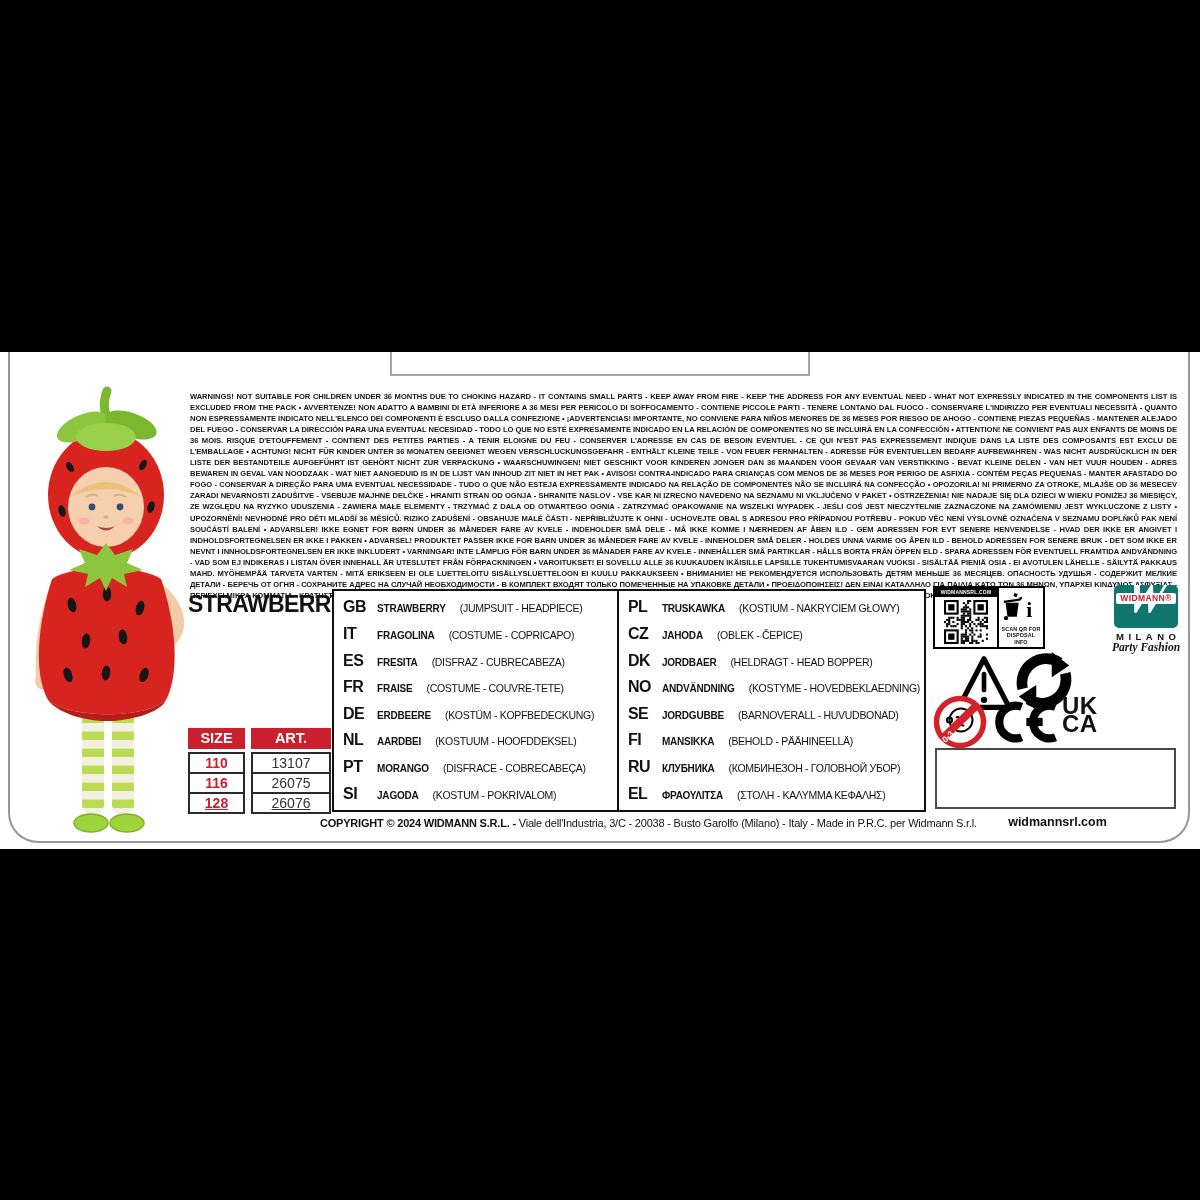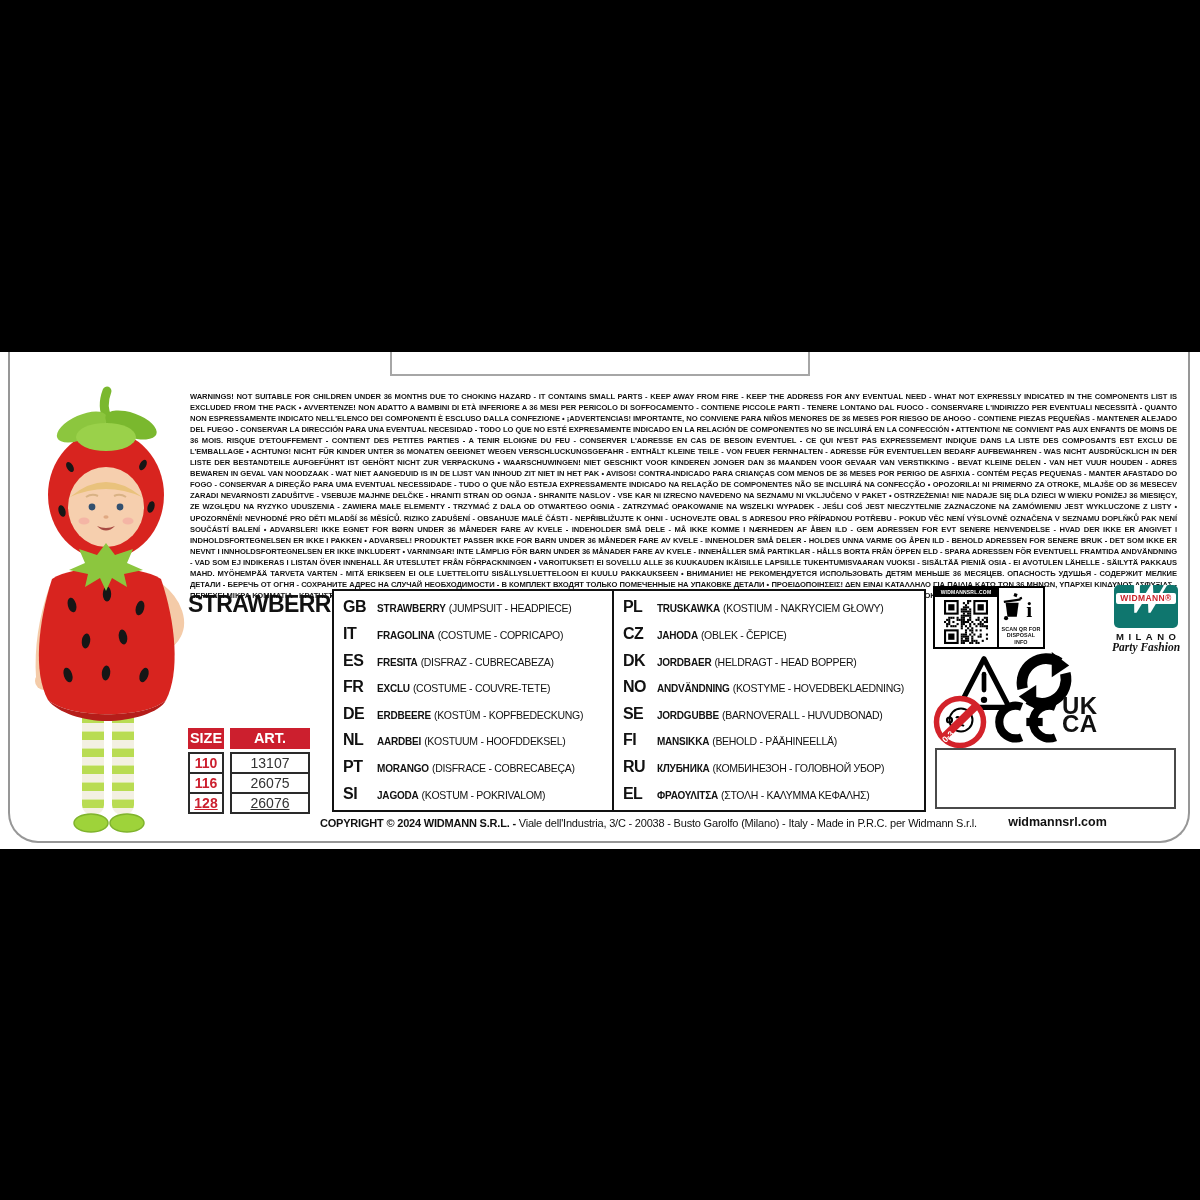--- a/index.html
+++ b/index.html
@@ -25,26 +25,26 @@
   .st-cells{border:2px solid #2a2a2a;background:#fff;}
   .st-cell{height:18px;line-height:18px;text-align:center;font-size:14px;border-bottom:2px solid #2a2a2a;}
   .st-cell:last-child{border-bottom:none;text-decoration:underline;}
   .size-val{color:#cc1f2e;font-weight:bold;}
   .art-val{color:#333;}
 
   
   .lang-table{left:332px;top:589px;width:594px;height:223px;border:2px solid #111;
     display:flex;box-sizing:border-box;background:#fff;}
   .lang-col{flex:1;display:flex;flex-direction:column;justify-content:space-around;
-    padding:3px 20px 3px 9px;box-sizing:border-box;}
+    padding:3px 4px 3px 9px;box-sizing:border-box;}
   .lang-col.first{border-right:2px solid #111;}
   .lang-row{display:flex;align-items:baseline;white-space:nowrap;}
   .lang-code{font-size:16px;font-weight:800;width:34px;flex:0 0 34px;letter-spacing:-0.5px;}
   .lang-name{font-size:10px;font-weight:700;letter-spacing:-0.2px;}
-  .lang-details{font-size:10.5px;font-weight:400;letter-spacing:-0.3px;margin-left:3px;}
+  .lang-details{font-size:10.5px;font-weight:400;letter-spacing:-0.3px;margin-left:14px;}
 
   
   .qr-block{left:933px;top:586px;width:112px;height:63px;border:2px solid #000;
     display:flex;box-sizing:border-box;background:#fff;}
   .qr-left{width:64px;border-right:2px solid #000;display:flex;flex-direction:column;box-sizing:border-box;}
   .qr-head{background:#000;color:#fff;font-size:5px;font-weight:700;text-align:center;
     height:9px;line-height:9px;letter-spacing:0.2px;}
   .qr-body{flex:1;display:flex;align-items:center;justify-content:center;}
   .qr-right{flex:1;display:flex;flex-direction:column;align-items:center;justify-content:space-between;padding:3px 1px 2px;}
   .disposal-caption{font-size:5.4px;font-weight:800;text-align:center;line-height:6.5px;letter-spacing:0.1px;}
@@ -131,21 +131,21 @@
   <ellipse cx="118" cy="138" rx="5.5" ry="3.6" fill="#f2a8a0" opacity="0.65"></ellipse>
 
   <path d="M96,160 L105,172 L123,166 L117,180 L133,187 L114,191 L117,204 L102,195 L96,208 L90,195 L75,204 L78,191 L59,187 L75,180 L69,166 L87,172 Z" fill="#8cc63e"></path>
 </svg>
 
 <div class="abs warnings">WARNINGS! NOT SUITABLE FOR CHILDREN UNDER 36 MONTHS DUE TO CHOKING HAZARD - IT CONTAINS SMALL PARTS - KEEP AWAY FROM FIRE - KEEP THE ADDRESS FOR ANY EVENTUAL NEED - WHAT NOT EXPRESSLY INDICATED IN THE COMPONENTS LIST IS EXCLUDED FROM THE PACK • AVVERTENZE! NON ADATTO A BAMBINI DI ETÀ INFERIORE A 36 MESI PER PERICOLO DI SOFFOCAMENTO - CONTIENE PICCOLE PARTI - TENERE LONTANO DAL FUOCO - CONSERVARE L'INDIRIZZO PER EVENTUALI NECESSITÀ - QUANTO NON ESPRESSAMENTE INDICATO NELL'ELENCO DEI COMPONENTI È ESCLUSO DALLA CONFEZIONE • ¡ADVERTENCIAS! IMPORTANTE, NO CONVIENE PARA NIÑOS MENORES DE 36 MESES POR RIESGO DE AHOGO - CONTIENE PIEZAS PEQUEÑAS - MANTENER ALEJADO DEL FUEGO - CONSERVAR LA DIRECCIÓN PARA UNA EVENTUAL NECESIDAD - TODO LO QUE NO ESTÉ EXPRESAMENTE INDICADO EN LA RELACIÓN DE COMPONENTES NO SE INCLUIRÁ EN LA CONFECCIÓN • ATTENTION! NE CONVIENT PAS AUX ENFANTS DE MOINS DE 36 MOIS. RISQUE D'ETOUFFEMENT - CONTIENT DES PETITES PARTIES - A TENIR ELOIGNE DU FEU - CONSERVER L'ADRESSE EN CAS DE BESOIN EVENTUEL - CE QUI N'EST PAS EXPRESSEMENT INDIQUE DANS LA LISTE DES COMPOSANTS EST EXCLU DE L'EMBALLAGE • ACHTUNG! NICHT FÜR KINDER UNTER 36 MONATEN GEEIGNET WEGEN VERSCHLUCKUNGSGEFAHR - ENTHÄLT KLEINE TEILE - VON FEUER FERNHALTEN - ADRESSE FÜR EVENTUELLEN BEDARF AUFBEWAHREN - WAS NICHT AUSDRÜCKLICH IN DER LISTE DER BESTANDTEILE AUFGEFÜHRT IST GEHÖRT NICHT ZUR VERPACKUNG • WAARSCHUWINGEN! NIET GESCHIKT VOOR KINDEREN JONGER DAN 36 MAANDEN VOOR GEVAAR VAN VERSTIKKING - BEVAT KLEINE DELEN - VAN HET VUUR HOUDEN - ADRES BEWAREN IN GEVAL VAN NOODZAAK - WAT NIET AANGEDUID IS IN DE LIJST VAN INHOUD ZIT NIET IN HET PAK • AVISOS! CONTRA-INDICADO PARA CRIANÇAS COM MENOS DE 36 MESES POR PERIGO DE ASFIXIA - CONTÉM PEÇAS PEQUENAS - MANTER AFASTADO DO FOGO - CONSERVAR A DIREÇÃO PARA UMA EVENTUAL NECESSIDADE - TUDO O QUE NÃO ESTEJA EXPRESSAMENTE INDICADO NA RELAÇÃO DE COMPONENTES NÃO SE INCLUIRÁ NA CONFECÇÃO • OPOZORILA! NI PRIMERNO ZA OTROKE, MLAJŠE OD 36 MESECEV ZARADI NEVARNOSTI ZADUŠITVE - VSEBUJE MAJHNE DELČKE - HRANITI STRAN OD OGNJA - SHRANITE NASLOV - VSE KAR NI IZRECNO NAVEDENO NA SEZNAMU NI VKLJUČENO V PAKET • OSTRZEŻENIA! NIE NADAJE SIĘ DLA DZIECI W WIEKU PONIŻEJ 36 MIESIĘCY, ZE WZGLĘDU NA RYZYKO UDUSZENIA - ZAWIERA MAŁE ELEMENTY - TRZYMAĆ Z DALA OD OTWARTEGO OGNIA - ZATRZYMAĆ OPAKOWANIE NA WSZELKI WYPADEK - JEŚLI COŚ JEST NIECZYTELNIE ZAZNACZONE NA ZAMÓWIENIU JEST WYKLUCZONE Z LISTY • UPOZORNĚNÍ! NEVHODNÉ PRO DĚTI MLADŠÍ 36 MĚSÍCŮ. RIZIKO ZADUŠENÍ - OBSAHUJE MALÉ ČÁSTI - NEPŘIBLIŽUJTE K OHNI - UCHOVEJTE OBAL S ADRESOU PRO PŘÍPADNOU POTŘEBU - POKUD VĚC NENÍ VÝSLOVNĚ OZNAČENA V SEZNAMU DOPLŇKŮ PAK NENÍ SOUČÁSTÍ BALENÍ • ADVARSLER! IKKE EGNET FOR BØRN UNDER 36 MÅNEDER FARE AV KVELE - INDEHOLDER SMÅ DELE - MÅ IKKE KOMME I NÆRHEDEN AF ÅBEN ILD - GEM ADRESSEN FOR EVT SENERE HENVENDELSE - HVAD DER IKKE ER ANGIVET I INDHOLDSFORTEGNELSEN ER IKKE I PAKKEN • ADVARSEL! PRODUKTET PASSER IKKE FOR BARN UNDER 36 MÅNEDER FARE AV KVELE - INNEHOLDER SMÅ DELER - HOLDES UNNA VARME OG ÅPEN ILD - BEHOLD ADRESSEN FOR SENERE BRUK - DET SOM IKKE ER NEVNT I INNHOLDSFORTEGNELSEN ER IKKE INKLUDERT • VARNINGAR! INTE LÄMPLIG FÖR BARN UNDER 36 MÅNADER FARE AV KVELE - INNEHÅLLER SMÅ PARTIKLAR - HÅLLS BORTA FRÅN ÖPPEN ELD - SPARA ADRESSEN FÖR EVENTUELL FRAMTIDA ANDVÄNDNING - VAD SOM EJ INDIKERAS I LISTAN ÖVER INNEHALL ÄR UTESLUTET FRÅN FÖRPACKNINGEN • VAROITUKSET! EI SOVELLU ALLE 36 KUUKAUDEN IKÄISILLE LAPSILLE TUKEHTUMISVAARAN VUOKSI - SISÄLTÄÄ PIENIÄ OSIA - EI AVOTULEN LÄHELLE - SÄILYTÄ PAKKAUS MAHD. MYÖHEMPÄÄ TARVETA VARTEN - MITÄ ERIKSEEN EI OLE LUETTELOITU SISÄLLYSLUETTELOON EI KUULU PAKKAUKSEEN • ВНИМАНИЕ! НЕ РЕКОМЕНДУЕТСЯ ИСПОЛЬЗОВАТЬ ДЕТЯМ МЕНЬШЕ 36 МЕСЯЦЕВ. ОПАСНОСТЬ УДУШЬЯ - СОДЕРЖИТ МЕЛКИЕ ДЕТАЛИ - БЕРЕЧЬ ОТ ОГНЯ - СОХРАНИТЕ АДРЕС НА СЛУЧАЙ НЕОБХОДИМОСТИ - В КОМПЛЕКТ ВХОДЯТ ТОЛЬКО ПОМЕЧЕННЫЕ НА УПАКОВКЕ ДЕТАЛИ • ΠΡΟΕΙΔΟΠΟΙΗΣΕΙΣ! ΔΕΝ ΕΙΝΑΙ ΚΑΤΑΛΛΗΛΟ ΓΙΑ ΠΑΙΔΙΑ ΚΑΤΩ ΤΩΝ 36 ΜΗΝΩΝ, ΥΠΑΡΧΕΙ ΚΙΝΔΥΝΟΣ ΑΣΦΥΞΙΑΣ - ΠΕΡΙΕΧΕΙ ΜΙΚΡΑ ΚΟΜΜΑΤΙΑ - ΚΡΑΤΗΣΤΕ ΤΟ ΜΑΚΡΙΑ ΑΠΟ ΤΗΝ ΦΩΤΙΑ - ΚΡΑΤΗΣΤΕ ΤΗΝ ΔΙΕΥΘΥΝΣΗ ΓΙΑ ΚΑΘΕ ΕΝΔΕΧΟΜΕΝΗ ΑΝΑΓΚΗ - ΟΤΙ ΔΕΝ ΑΝΑΦΕΡΕΤΑΙ ΣΗΜΕΙΩΜΕΝΟ ΣΤΗΝ ΣΥΣΚΕΥΑΣΙΑ ΕΙΝΑΙ ΑΠΟΚΛΕΙΣΜΕΝΟ ΑΠΟ ΤΟ ΠΑΚΕΤΟ</div>
 
 <div class="abs product-title">STRAWBERRY</div>
 
 <div class="abs size-table">
-  <div style="width:36px">
+  <div style="width:57px">
     <div class="st-head">SIZE</div>
     <div class="st-cells">
       <div class="st-cell size-val">110</div>
       <div class="st-cell size-val">116</div>
       <div class="st-cell size-val">128</div>
     </div>
   </div>
   <div style="width:80px">
     <div class="st-head">ART.</div>
     <div class="st-cells">
@@ -165,21 +165,21 @@
     <div class="lang-row">
         <span class="lang-code">IT</span>
         <span><span class="lang-name">FRAGOLINA</span><span class="lang-details">(COSTUME - COPRICAPO)</span></span>
       </div>
     <div class="lang-row">
         <span class="lang-code">ES</span>
         <span><span class="lang-name">FRESITA</span><span class="lang-details">(DISFRAZ - CUBRECABEZA)</span></span>
       </div>
     <div class="lang-row">
         <span class="lang-code">FR</span>
-        <span><span class="lang-name">EXCLU</span><span class="lang-details">(COSTUME - COUVRE-TETE)</span></span>
+        <span><span class="lang-name">FRAISE</span><span class="lang-details">(COSTUME - COUVRE-TETE)</span></span>
       </div>
     <div class="lang-row">
         <span class="lang-code">DE</span>
         <span><span class="lang-name">ERDBEERE</span><span class="lang-details">(KOSTÜM - KOPFBEDECKUNG)</span></span>
       </div>
     <div class="lang-row">
         <span class="lang-code">NL</span>
         <span><span class="lang-name">AARDBEI</span><span class="lang-details">(KOSTUUM - HOOFDDEKSEL)</span></span>
       </div>
     <div class="lang-row">

